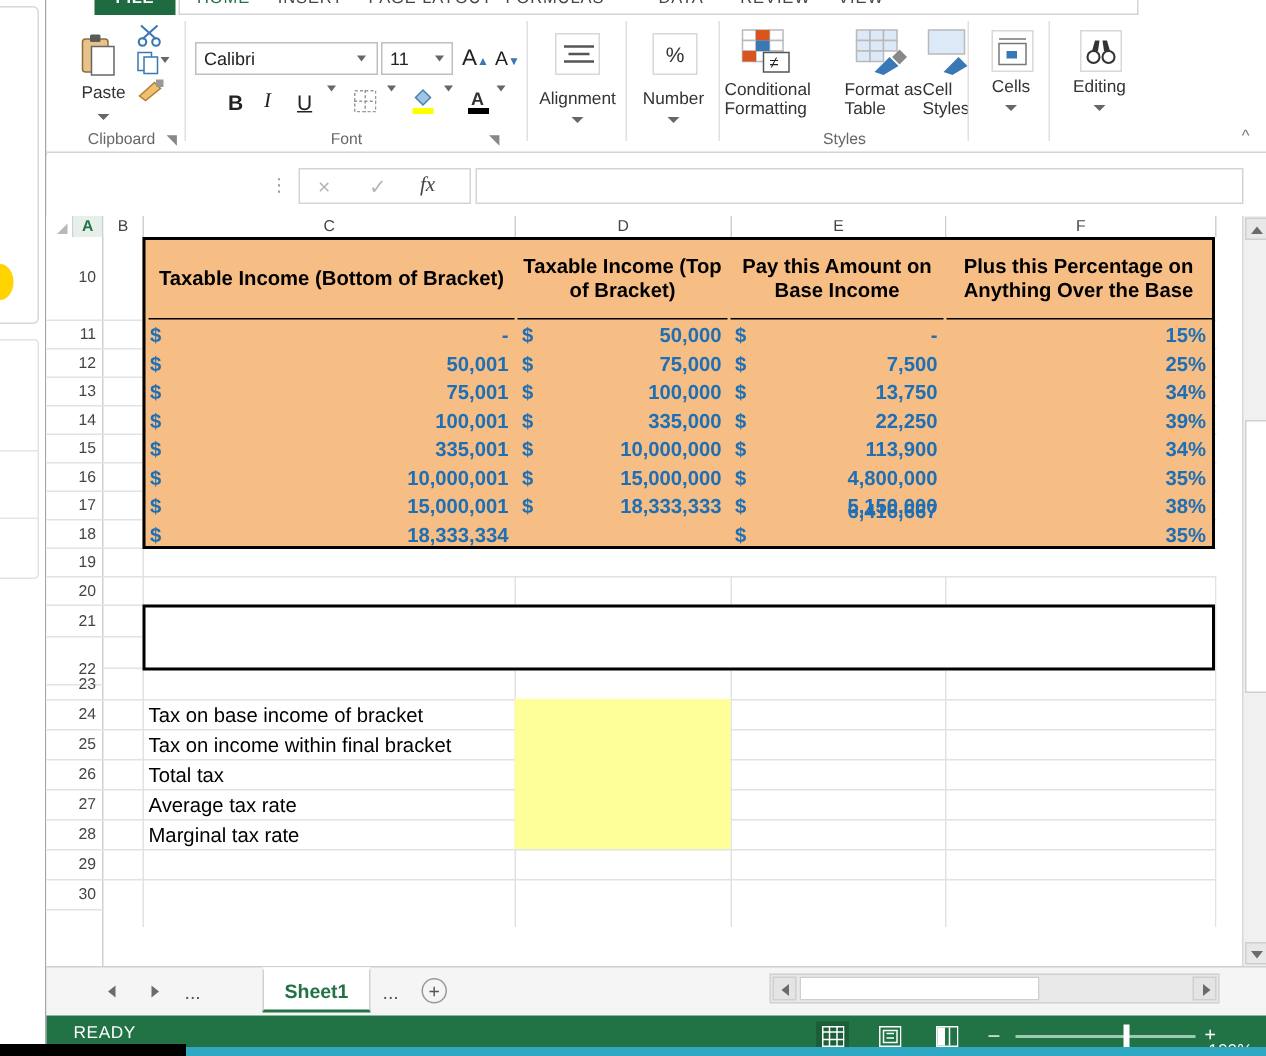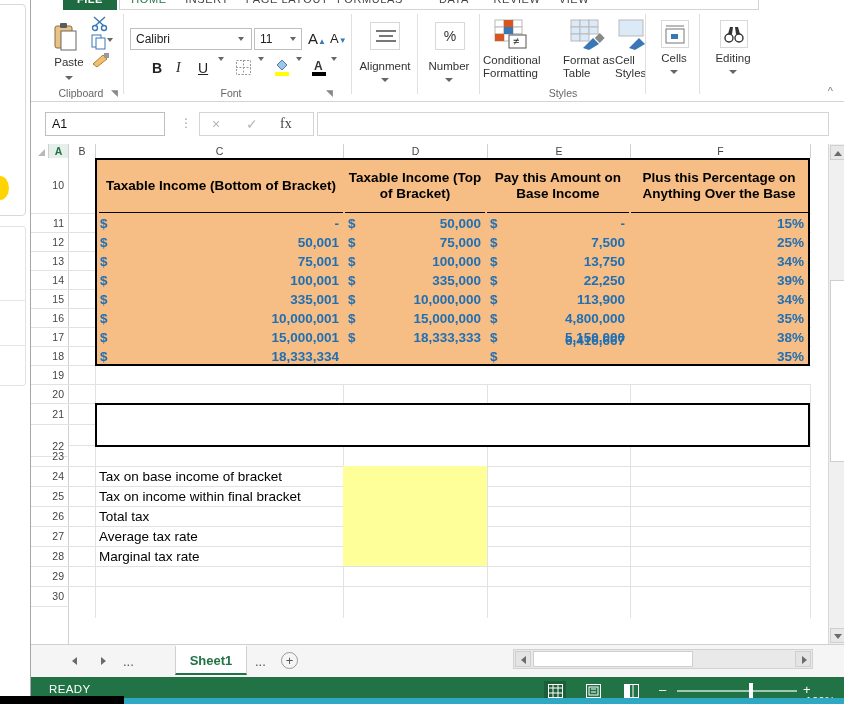--- a/index.html
+++ b/index.html
@@ -393,26 +393,25 @@
           </svg>
         </div>
         <div class="big-lbl" style="top:42px">Editing</div>
         <div class="arrow-dn" style="top:60px"></div>
       </div>
 
       <div class="collapse">^</div>
     </div>
 
     <div class="fbar">
-      <div class="namebox">A1</div>
       <div class="vdots">⋮</div>
       <div class="fbtns">
         <div class="fbtn-ico" style="left:12px">×</div>
         <div class="fbtn-ico" style="left:46px">✓</div>
-        <div class="fbtn-ico" style="left:80px;color:#444;font-family:'Liberation Serif',serif">fx</div>
+        <div class="fbtn-ico" style="left:80px;color:#444;font-style:italic;font-family:'Liberation Serif',serif">fx</div>
       </div>
       <div class="finput"></div>
     </div>
 
     <div class="grid">
 
       <div class="colhdr">
         <div class="selall"></div>
         <div class="ch sel" style="left:18px;width:20px">A</div>
         <div class="ch" style="left:38px;width:27px">B</div>

